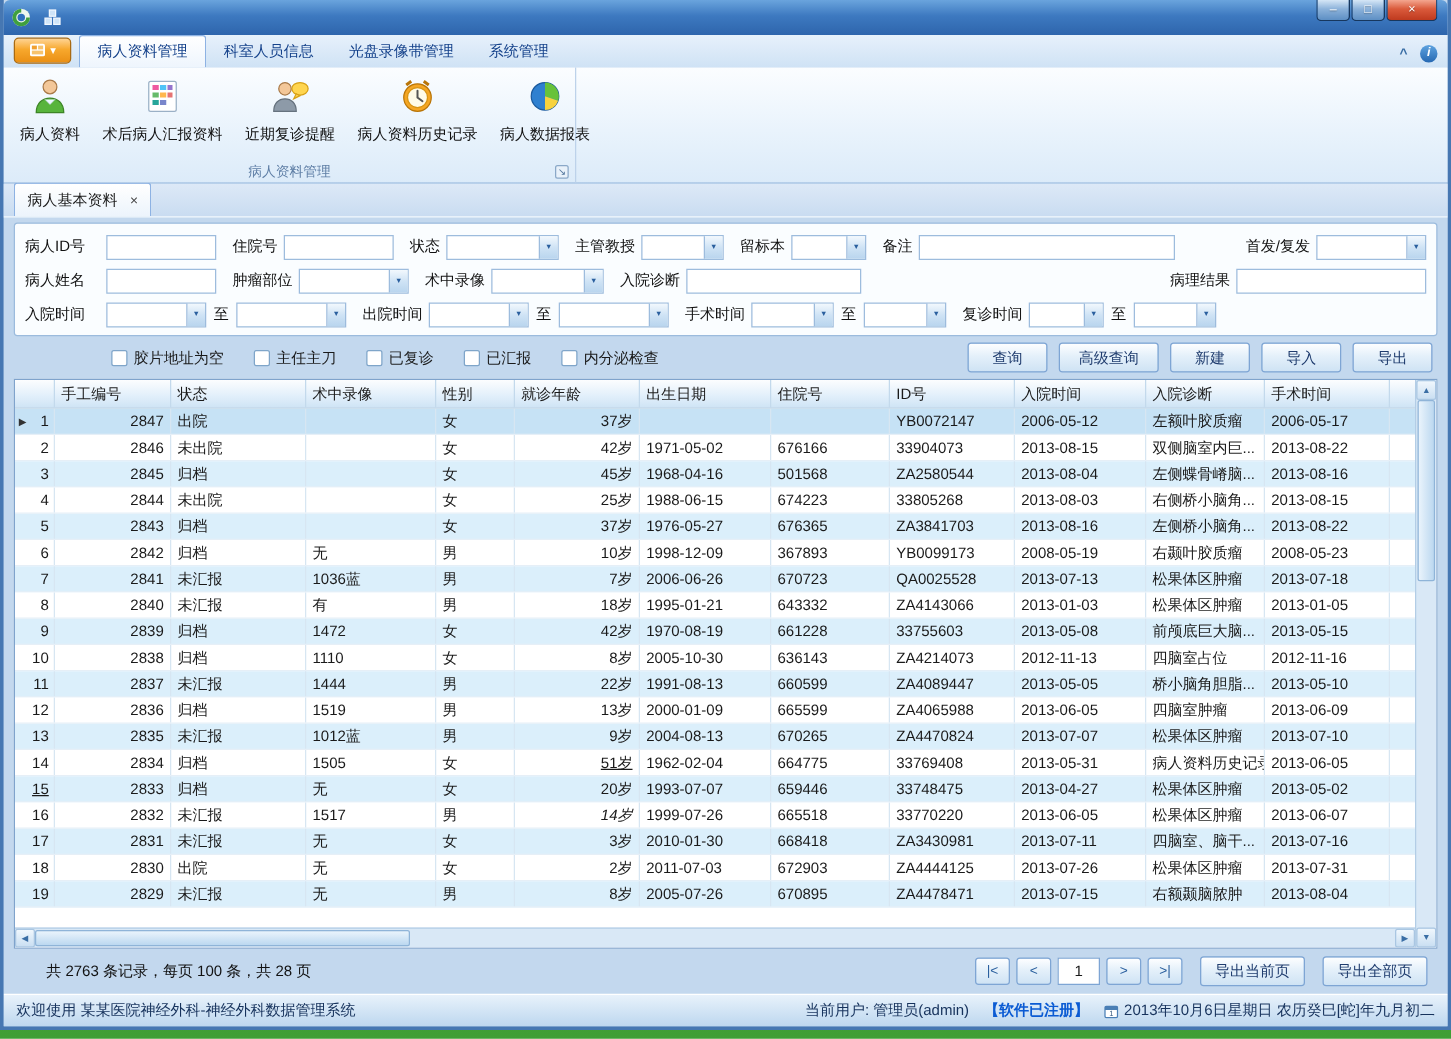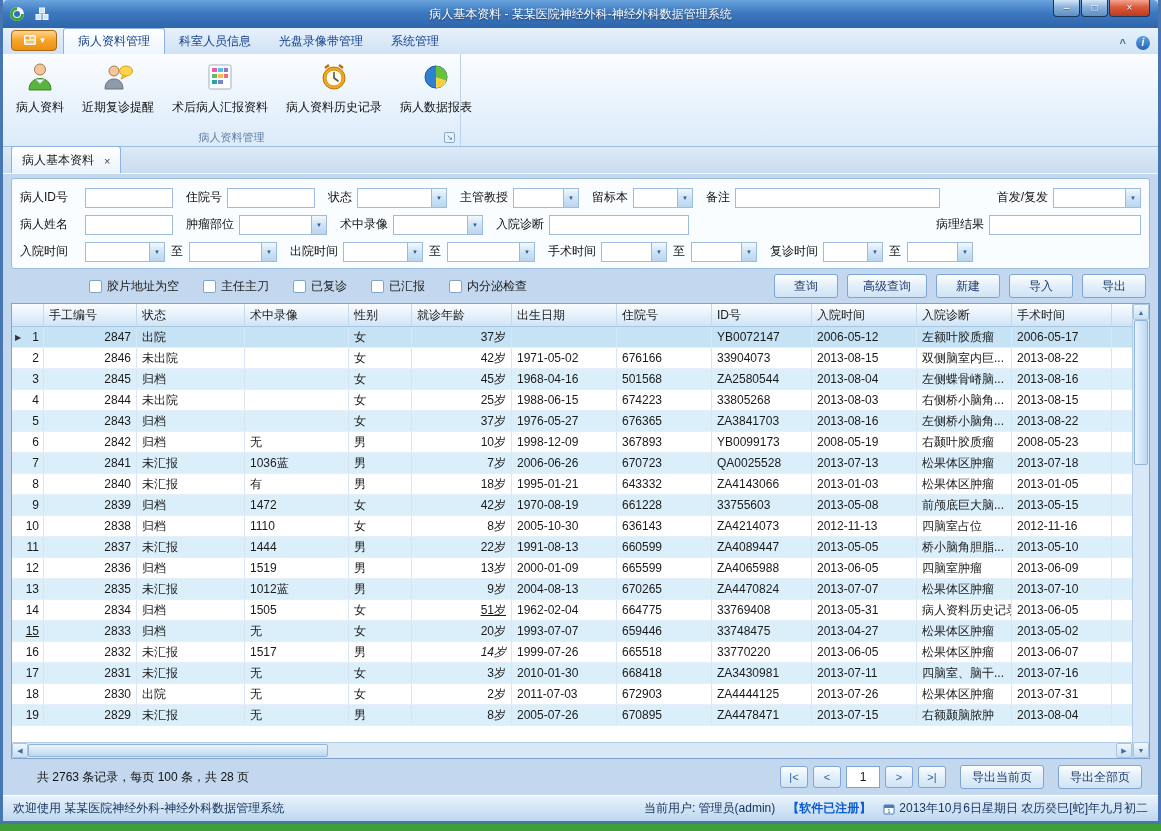--- a/index.html
+++ b/index.html
@@ -142,21 +142,20 @@
           <circle cx="8" cy="8" r="3" fill="#2f6fbf"></circle>
         </svg>
     </span>
     <span class="qat-icon">
       <svg viewBox="0 0 14 14" width="14" height="14">
           <rect x="4.5" y="1" width="5" height="5" fill="#cfe4f8" stroke="#f2f8fe"></rect>
           <rect x="1" y="7.5" width="5" height="5" fill="#cfe4f8" stroke="#f2f8fe"></rect>
           <rect x="8" y="7.5" width="5" height="5" fill="#cfe4f8" stroke="#f2f8fe"></rect>
         </svg>
     </span>
-    <span class="title-text">病人基本资料 - 某某医院神经外科-神经外科数据管理系统</span>
     <div class="win-buttons">
       <span class="win-btn">–</span>
       <span class="win-btn">□</span>
       <span class="win-btn close">×</span>
     </div>
   </div>
 
   <div class="ribbon-tabs">
     <div class="menu-btn">
       <svg viewBox="0 0 14 12" width="14" height="12">
@@ -184,47 +183,47 @@
       <div class="ribbon-icons">
         <div class="ribbon-btn">
           <span>
             <svg viewBox="0 0 32 32" width="32" height="32">
                 <circle cx="16" cy="8.5" r="5.5" fill="#f3c799" stroke="#a97948"></circle>
                 <path d="M5 29c0-7.5 5-11.5 11-11.5S27 21.5 27 29z" fill="#58b43c" stroke="#3d8526"></path>
                 <path d="M12 18.5l4 4 4-4" fill="#eef7ff" stroke="#c8d8e8" stroke-width=".6"></path>
               </svg>
           </span>
           <span class="lbl">病人资料</span>
-        </div>
-        <div class="ribbon-btn">
-          <span>
-            <svg viewBox="0 0 32 32" width="32" height="32">
-                <circle cx="12" cy="10" r="5" fill="#f3c799" stroke="#a97948"></circle>
-                <path d="M3 28c0-6.5 4-10 9-10s9 3.5 9 10z" fill="#8d9aa8" stroke="#66727e"></path>
-                <ellipse cx="24" cy="10" rx="6.5" ry="5" fill="#ffd54f" stroke="#d8a116"></ellipse>
-                <path d="M21 14l-2 4 5-2.5z" fill="#ffd54f" stroke="#d8a116"></path>
-              </svg>
-          </span>
-          <span class="lbl">近期复诊提醒</span>
         </div>
         <div class="ribbon-btn">
           <span>
             <svg viewBox="0 0 32 32" width="32" height="32">
                 <rect x="5" y="4" width="22" height="24" rx="1.5" fill="#fff" stroke="#9ab0c6"></rect>
                 <rect x="8" y="7" width="5" height="4" fill="#ef5aa0"></rect>
                 <rect x="14" y="7" width="5" height="4" fill="#4fc3f7"></rect>
                 <rect x="20" y="7" width="4" height="4" fill="#9575cd"></rect>
                 <rect x="8" y="13" width="5" height="4" fill="#66bb6a"></rect>
                 <rect x="14" y="13" width="5" height="4" fill="#ffb74d"></rect>
                 <rect x="20" y="13" width="4" height="4" fill="#e57373"></rect>
                 <rect x="8" y="19" width="5" height="4" fill="#26a69a"></rect>
                 <rect x="14" y="19" width="5" height="4" fill="#7986cb"></rect>
               </svg>
           </span>
           <span class="lbl">术后病人汇报资料</span>
+        </div>
+        <div class="ribbon-btn">
+          <span>
+            <svg viewBox="0 0 32 32" width="32" height="32">
+                <circle cx="12" cy="10" r="5" fill="#f3c799" stroke="#a97948"></circle>
+                <path d="M3 28c0-6.5 4-10 9-10s9 3.5 9 10z" fill="#8d9aa8" stroke="#66727e"></path>
+                <ellipse cx="24" cy="10" rx="6.5" ry="5" fill="#ffd54f" stroke="#d8a116"></ellipse>
+                <path d="M21 14l-2 4 5-2.5z" fill="#ffd54f" stroke="#d8a116"></path>
+              </svg>
+          </span>
+          <span class="lbl">近期复诊提醒</span>
         </div>
         <div class="ribbon-btn">
           <span>
             <svg viewBox="0 0 32 32" width="32" height="32">
                 <path d="M7 7l4-3M25 7l-4-3" stroke="#b97508" stroke-width="2.4"></path>
                 <circle cx="16" cy="17" r="11" fill="#f5a623" stroke="#b97508"></circle>
                 <circle cx="16" cy="17" r="8" fill="#fffbe8" stroke="#d89515"></circle>
                 <path d="M16 11.5V17l4 3" stroke="#555" stroke-width="1.6" fill="none" stroke-linecap="round"></path>
               </svg>
           </span>

